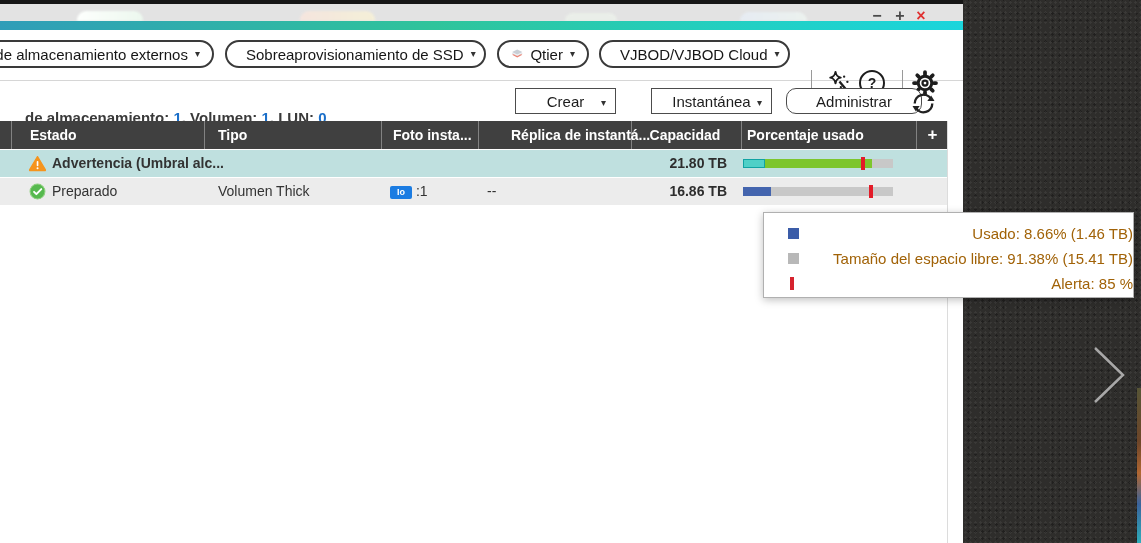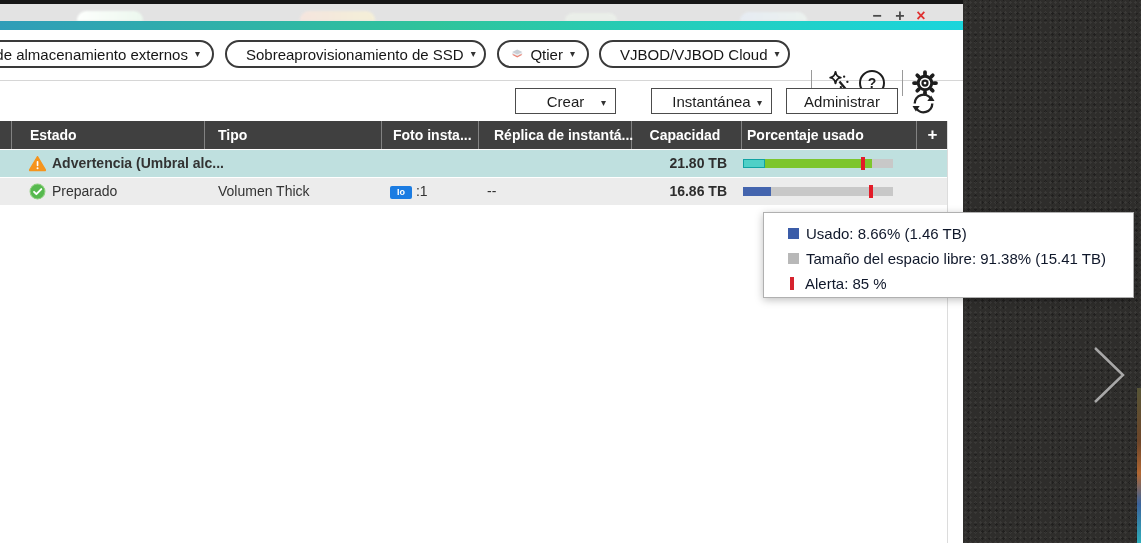--- a/index.html
+++ b/index.html
@@ -62,21 +62,21 @@
   .seg-snap{background:#4fd0c7;border:1px solid #11a3a3;box-sizing:border-box;}
   .seg-green{background:#7dc62c;}
   .seg-blue{background:#4465ae;}
   .tick{position:absolute;top:-2px;width:4px;height:13px;background:#e31b28;z-index:2;}
 
   .table-edge{left:947px;top:121px;width:1px;height:422px;background:#dcdcdc;}
 
   
   .tooltip{left:763px;top:212px;width:371px;height:86px;background:#fff;border:1px solid #b0b0b0;
     box-shadow:0 2px 8px rgba(0,0,0,.25);z-index:10;padding:8px 0 0 24px;box-sizing:border-box;}
-  .tline{display:flex;align-items:center;height:25px;font-size:15px;color:#0f172a;white-space:nowrap;}
+  .tline{display:flex;align-items:center;height:25px;font-size:15px;color:#a16207;white-space:nowrap;justify-content:space-between;}
   .sq{width:11px;height:11px;display:inline-block;margin-right:7px;flex:none;}
   .sq-used{background:#3b5ca8;}
   .sq-free{background:#b8b8b8;}
   .vbar{width:4px;height:13px;background:#d6232e;margin:0 11px 0 2px;flex:none;}
 
   .chev{left:1085px;top:340px;}
 </style>
 </head>
 <body>
 
@@ -166,45 +166,48 @@
               <line x1="5.8" y1="5.8" x2="7.1" y2="7.1"></line>
                 <line x1="16.9" y1="16.9" x2="18.2" y2="18.2"></line>
               <line x1="5.8" y1="18.2" x2="7.1" y2="16.9"></line>
                 <line x1="16.9" y1="7.1" x2="18.2" y2="5.8"></line>
             </g>
           </g>
         </svg>
       </div>
     </div>
 
+    <div class="abs summary">
+      <span>de almacenamiento: </span><span class="num">1</span><span>, Volumen: </span><span class="num">1</span><span>, LUN: </span><span class="num">0</span>
+    </div>
     <div class="actbtn" style="left:515px;width:101px;">
       <span>Crear</span>
       <span class="caret">▾</span>
     </div>
     <div class="actbtn" style="left:651px;width:121px;">
       <span>Instantánea</span>
       <span class="caret">▾</span>
     </div>
-    <div class="actbtn" style="left:786px;width:112px;">
+    <div class="actbtn" style="left:786px;width:136px;border-radius:10px;">
       <span>Administrar</span>
     </div>
     <div class="iconbtn" style="left:908px;top:88px;">
       <svg width="27" height="27" viewBox="0 0 24 24">
         <path d="M19.8 12a7.8 7.8 0 0 1 -14.4 4.2" fill="none" stroke="#222" stroke-width="2.1"></path>
         <path d="M4.2 12a7.8 7.8 0 0 1 14.4 -4.2" fill="none" stroke="#222" stroke-width="2.1"></path>
         <polygon points="2.2,14.2 8.6,14.2 5.2,19.2" fill="#222"></polygon>
         <polygon points="21.8,9.8 15.4,9.8 18.8,4.8" fill="#222"></polygon>
       </svg>
     </div>
 
     <div class="abs thead">
       <div class="th" style="left:30px;">Estado</div>
       <div class="th" style="left:218px;">Tipo</div>
       <div class="th" style="left:393px;">Foto insta...</div>
-      <div class="th" style="left:494px;">Réplica de instantá...</div>
+      <div class="th" style="left:511px;">Réplica de instantá...</div>
       <div class="th" style="left:633px;width:104px;text-align:center;">Capacidad</div>
       <div class="th" style="left:747px;">Porcentaje usado</div>
       <div class="th" style="left:918px;width:29px;text-align:center;font-size:17px;font-weight:700;">+</div>
       <div class="thsep" style="left:11px;"></div>
       <div class="thsep" style="left:204px;"></div>
       <div class="thsep" style="left:381px;"></div>
       <div class="thsep" style="left:478px;"></div>
       <div class="thsep" style="left:631px;"></div>
       <div class="thsep" style="left:741px;"></div>
       <div class="thsep" style="left:916px;"></div>

